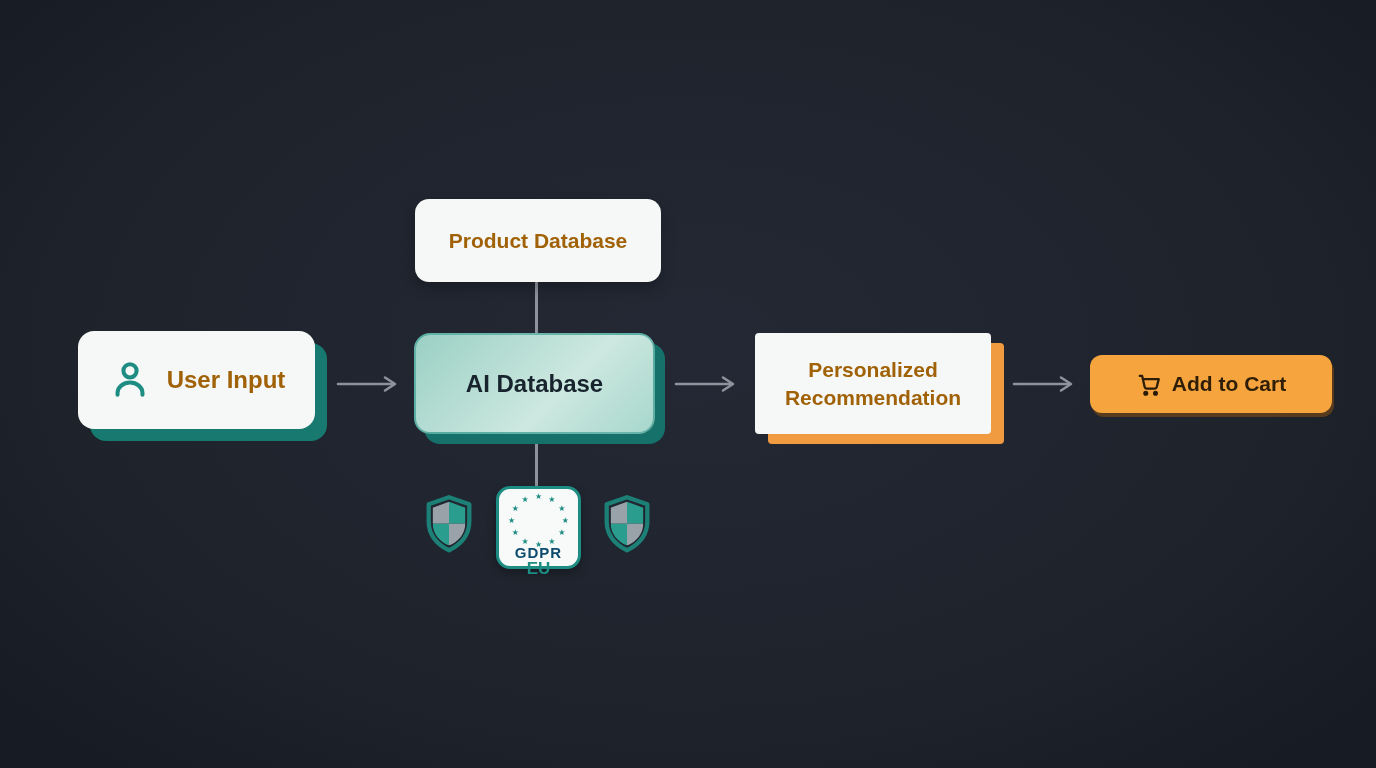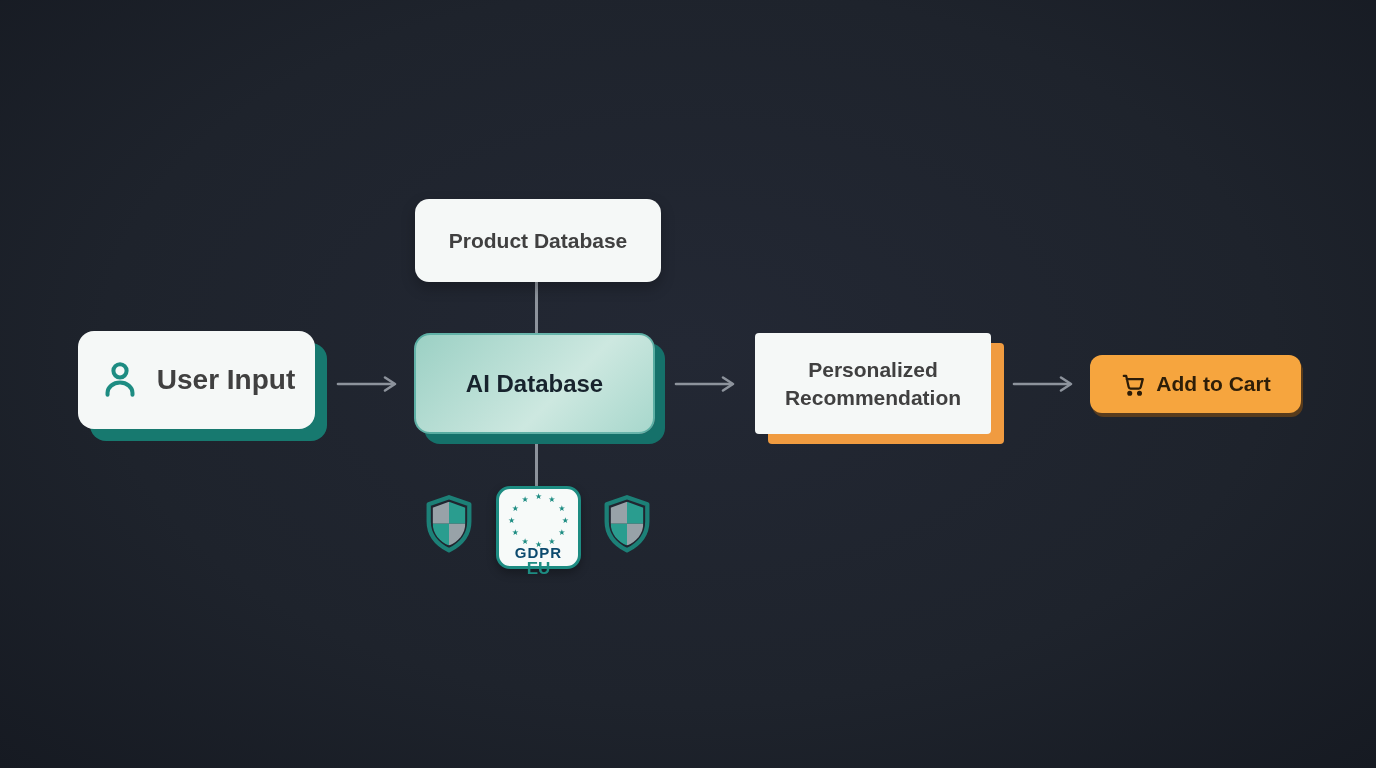--- a/index.html
+++ b/index.html
@@ -8,49 +8,49 @@
     background: radial-gradient(ellipse at 50% 45%, #232834 0%, #1e232c 60%, #161a22 100%);
     font-family: "Liberation Sans", sans-serif;
     position: relative; overflow: hidden;
   }
   .stage { position: absolute; inset: 0; }
 
   .node {
     position: absolute; z-index: 1;
     display: flex; align-items: center; justify-content: center;
     box-sizing: border-box; text-align: center;
-    color: #404040; font-weight: 600;
+    color: #a16207; font-weight: 600;
   }
   .node-white { background: #f5f8f7; }
 
   .product-db {
     left: 415px; top: 199px; width: 246px; height: 83px;
     border-radius: 14px; font-size: 21px;
     box-shadow: 0 6px 14px rgba(0,0,0,0.25);
   }
   .user-input {
     left: 78px; top: 331px; width: 237px; height: 98px;
-    border-radius: 16px; font-size: 28px; gap: 15px;
+    border-radius: 16px; font-size: 24px; gap: 15px;
     box-shadow: 12px 12px 0 #17796f;
   }
   .ai-analysis {
     left: 414px; top: 333px; width: 241px; height: 101px;
     border-radius: 16px; font-size: 24px; color: #17232d;
     background: linear-gradient(135deg, #9bd0c4 0%, #cde8e0 60%, #a7d7cc 100%);
     border: 2px solid rgba(26,140,130,0.55);
     box-shadow: 10px 10px 0 #15716a;
   }
   .pers-rec {
     left: 755px; top: 333px; width: 236px; height: 101px;
     border-radius: 4px; font-size: 21px; line-height: 1.3;
     box-shadow: 13px 10px 0 #f09b40;
     padding: 0 18px;
   }
   .add-cart {
-    left: 1090px; top: 355px; width: 211px; height: 58px;
+    left: 1090px; top: 355px; width: 242px; height: 58px;
     border-radius: 12px; font-size: 21px; gap: 10px;
     background: #f6a53e; color: #2e1e08; border: none;
     font-family: "Liberation Sans", sans-serif; font-weight: 600;
     cursor: pointer;
     box-shadow: 2px 4px 0 rgba(160,90,10,0.45);
   }
 
   .connector {
     position: absolute; width: 3px; background: #8d939c; z-index: 0;
   }

